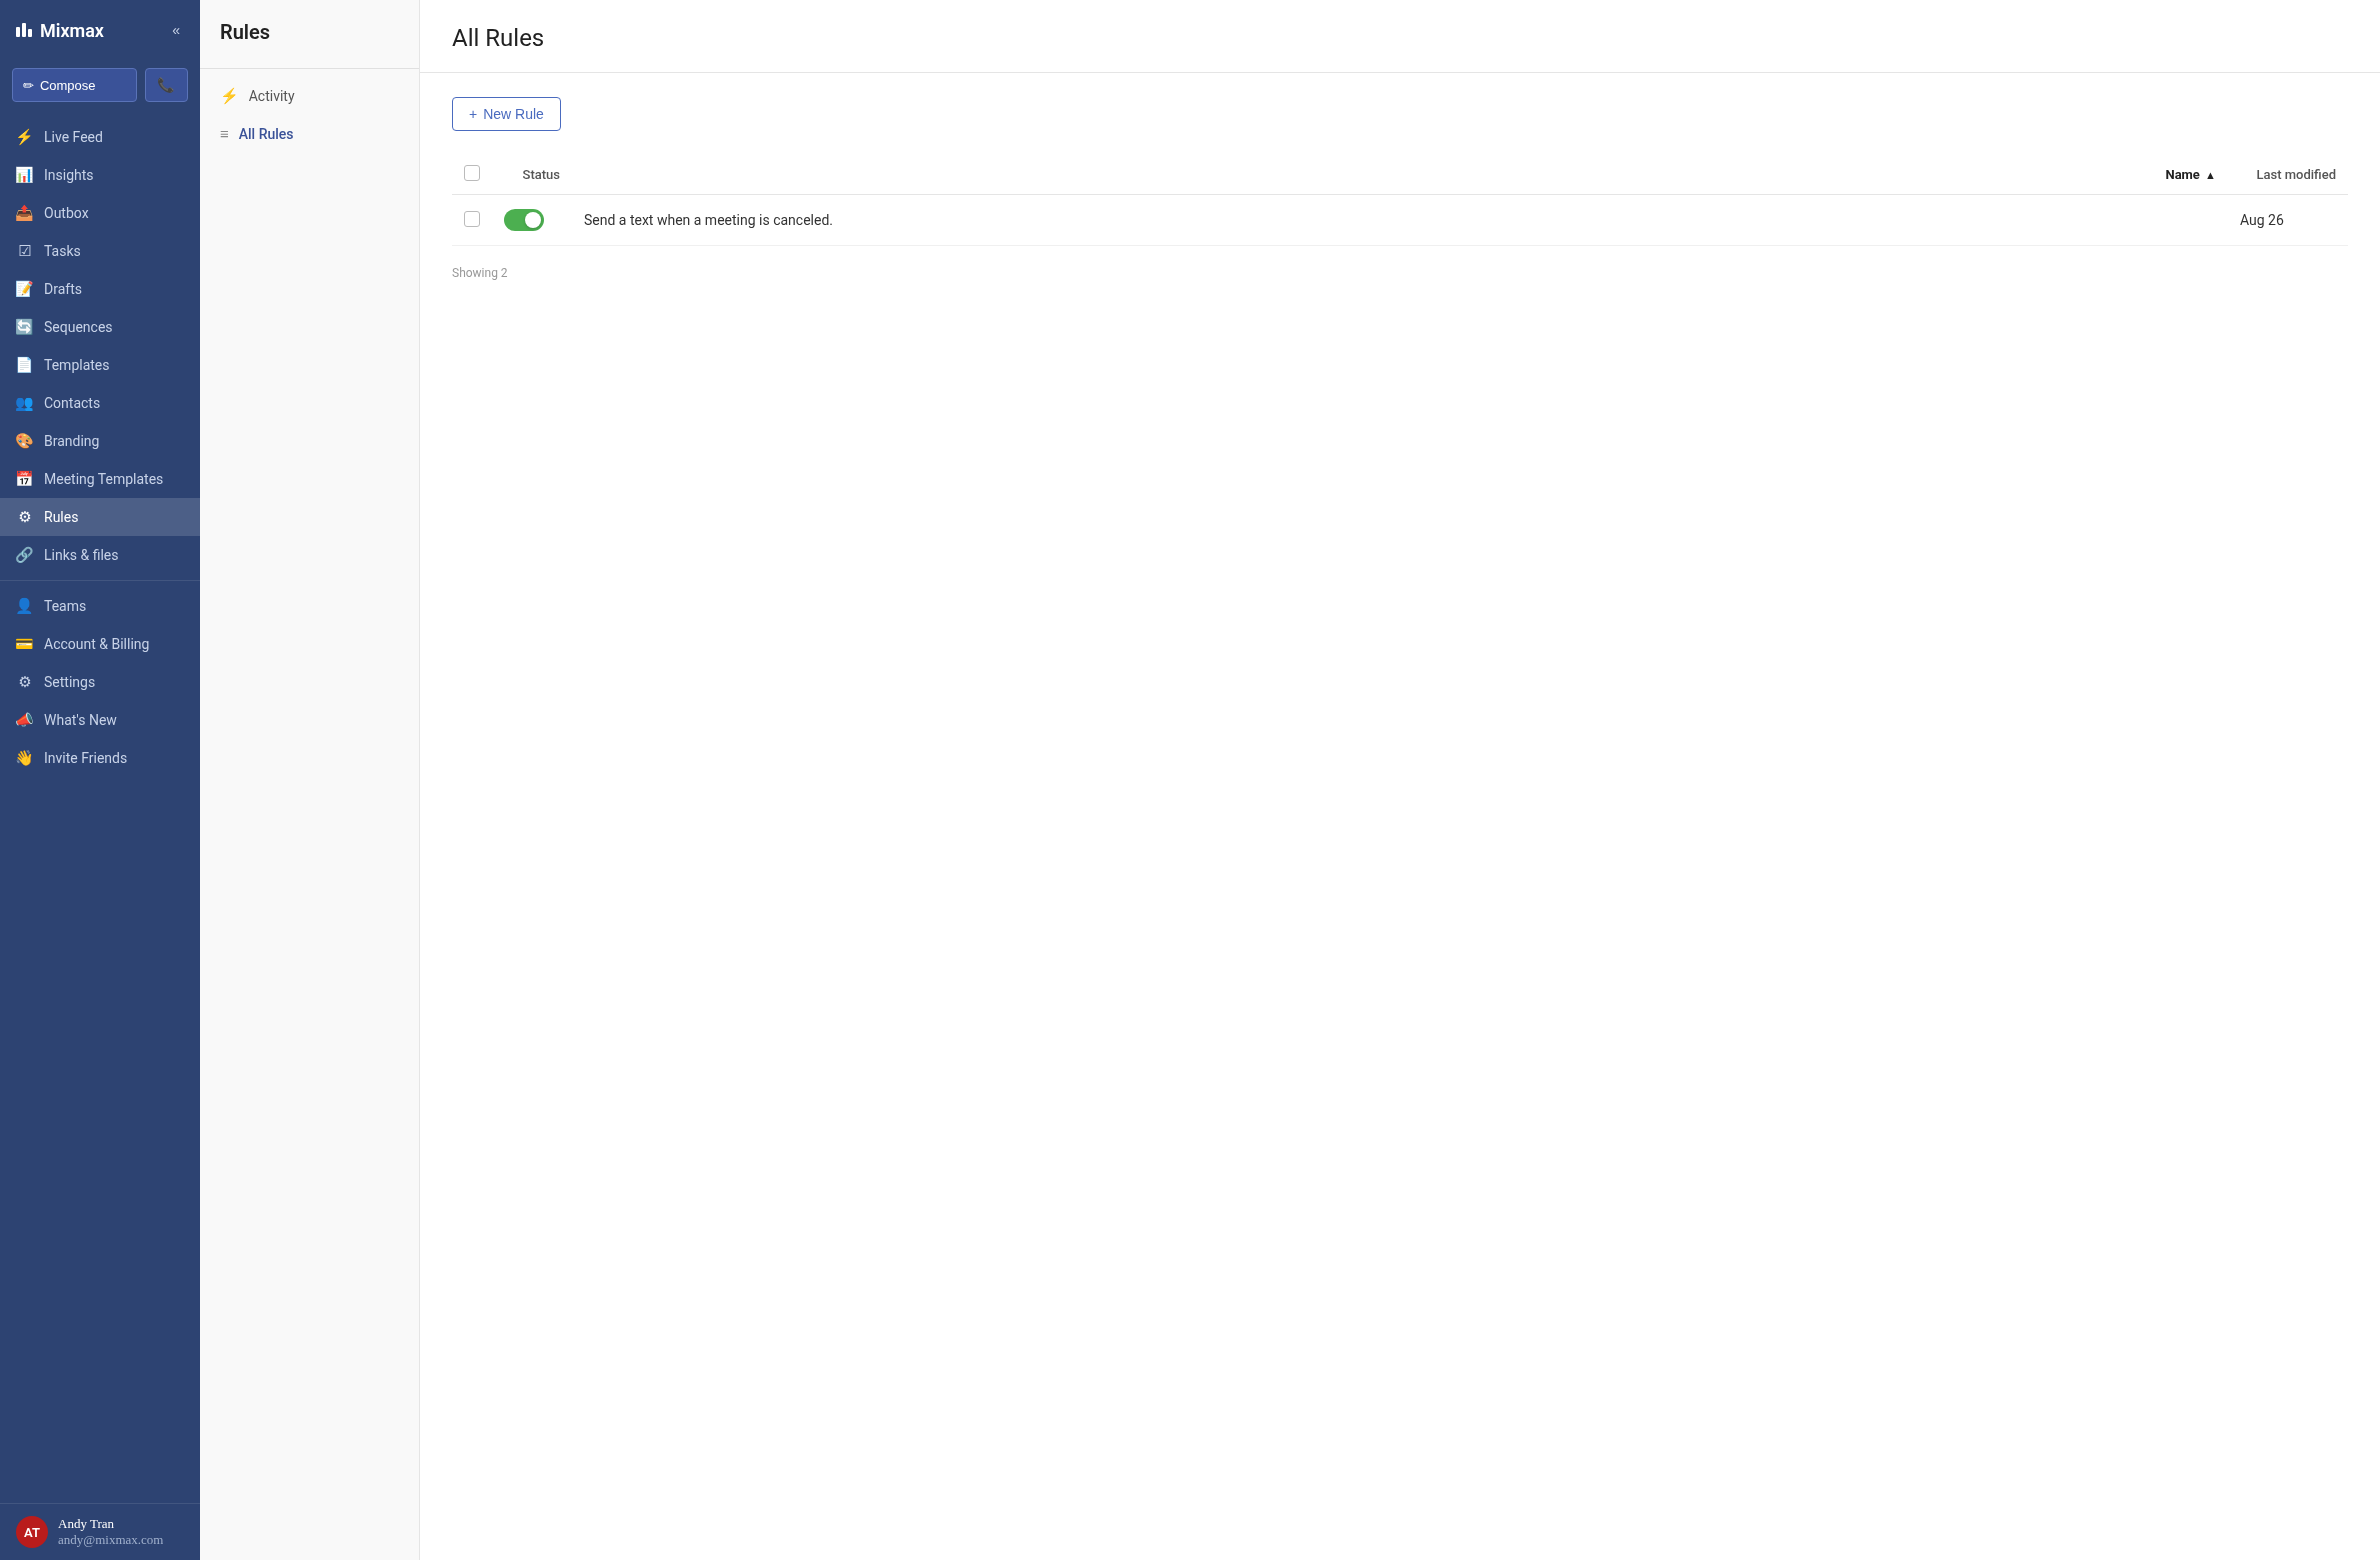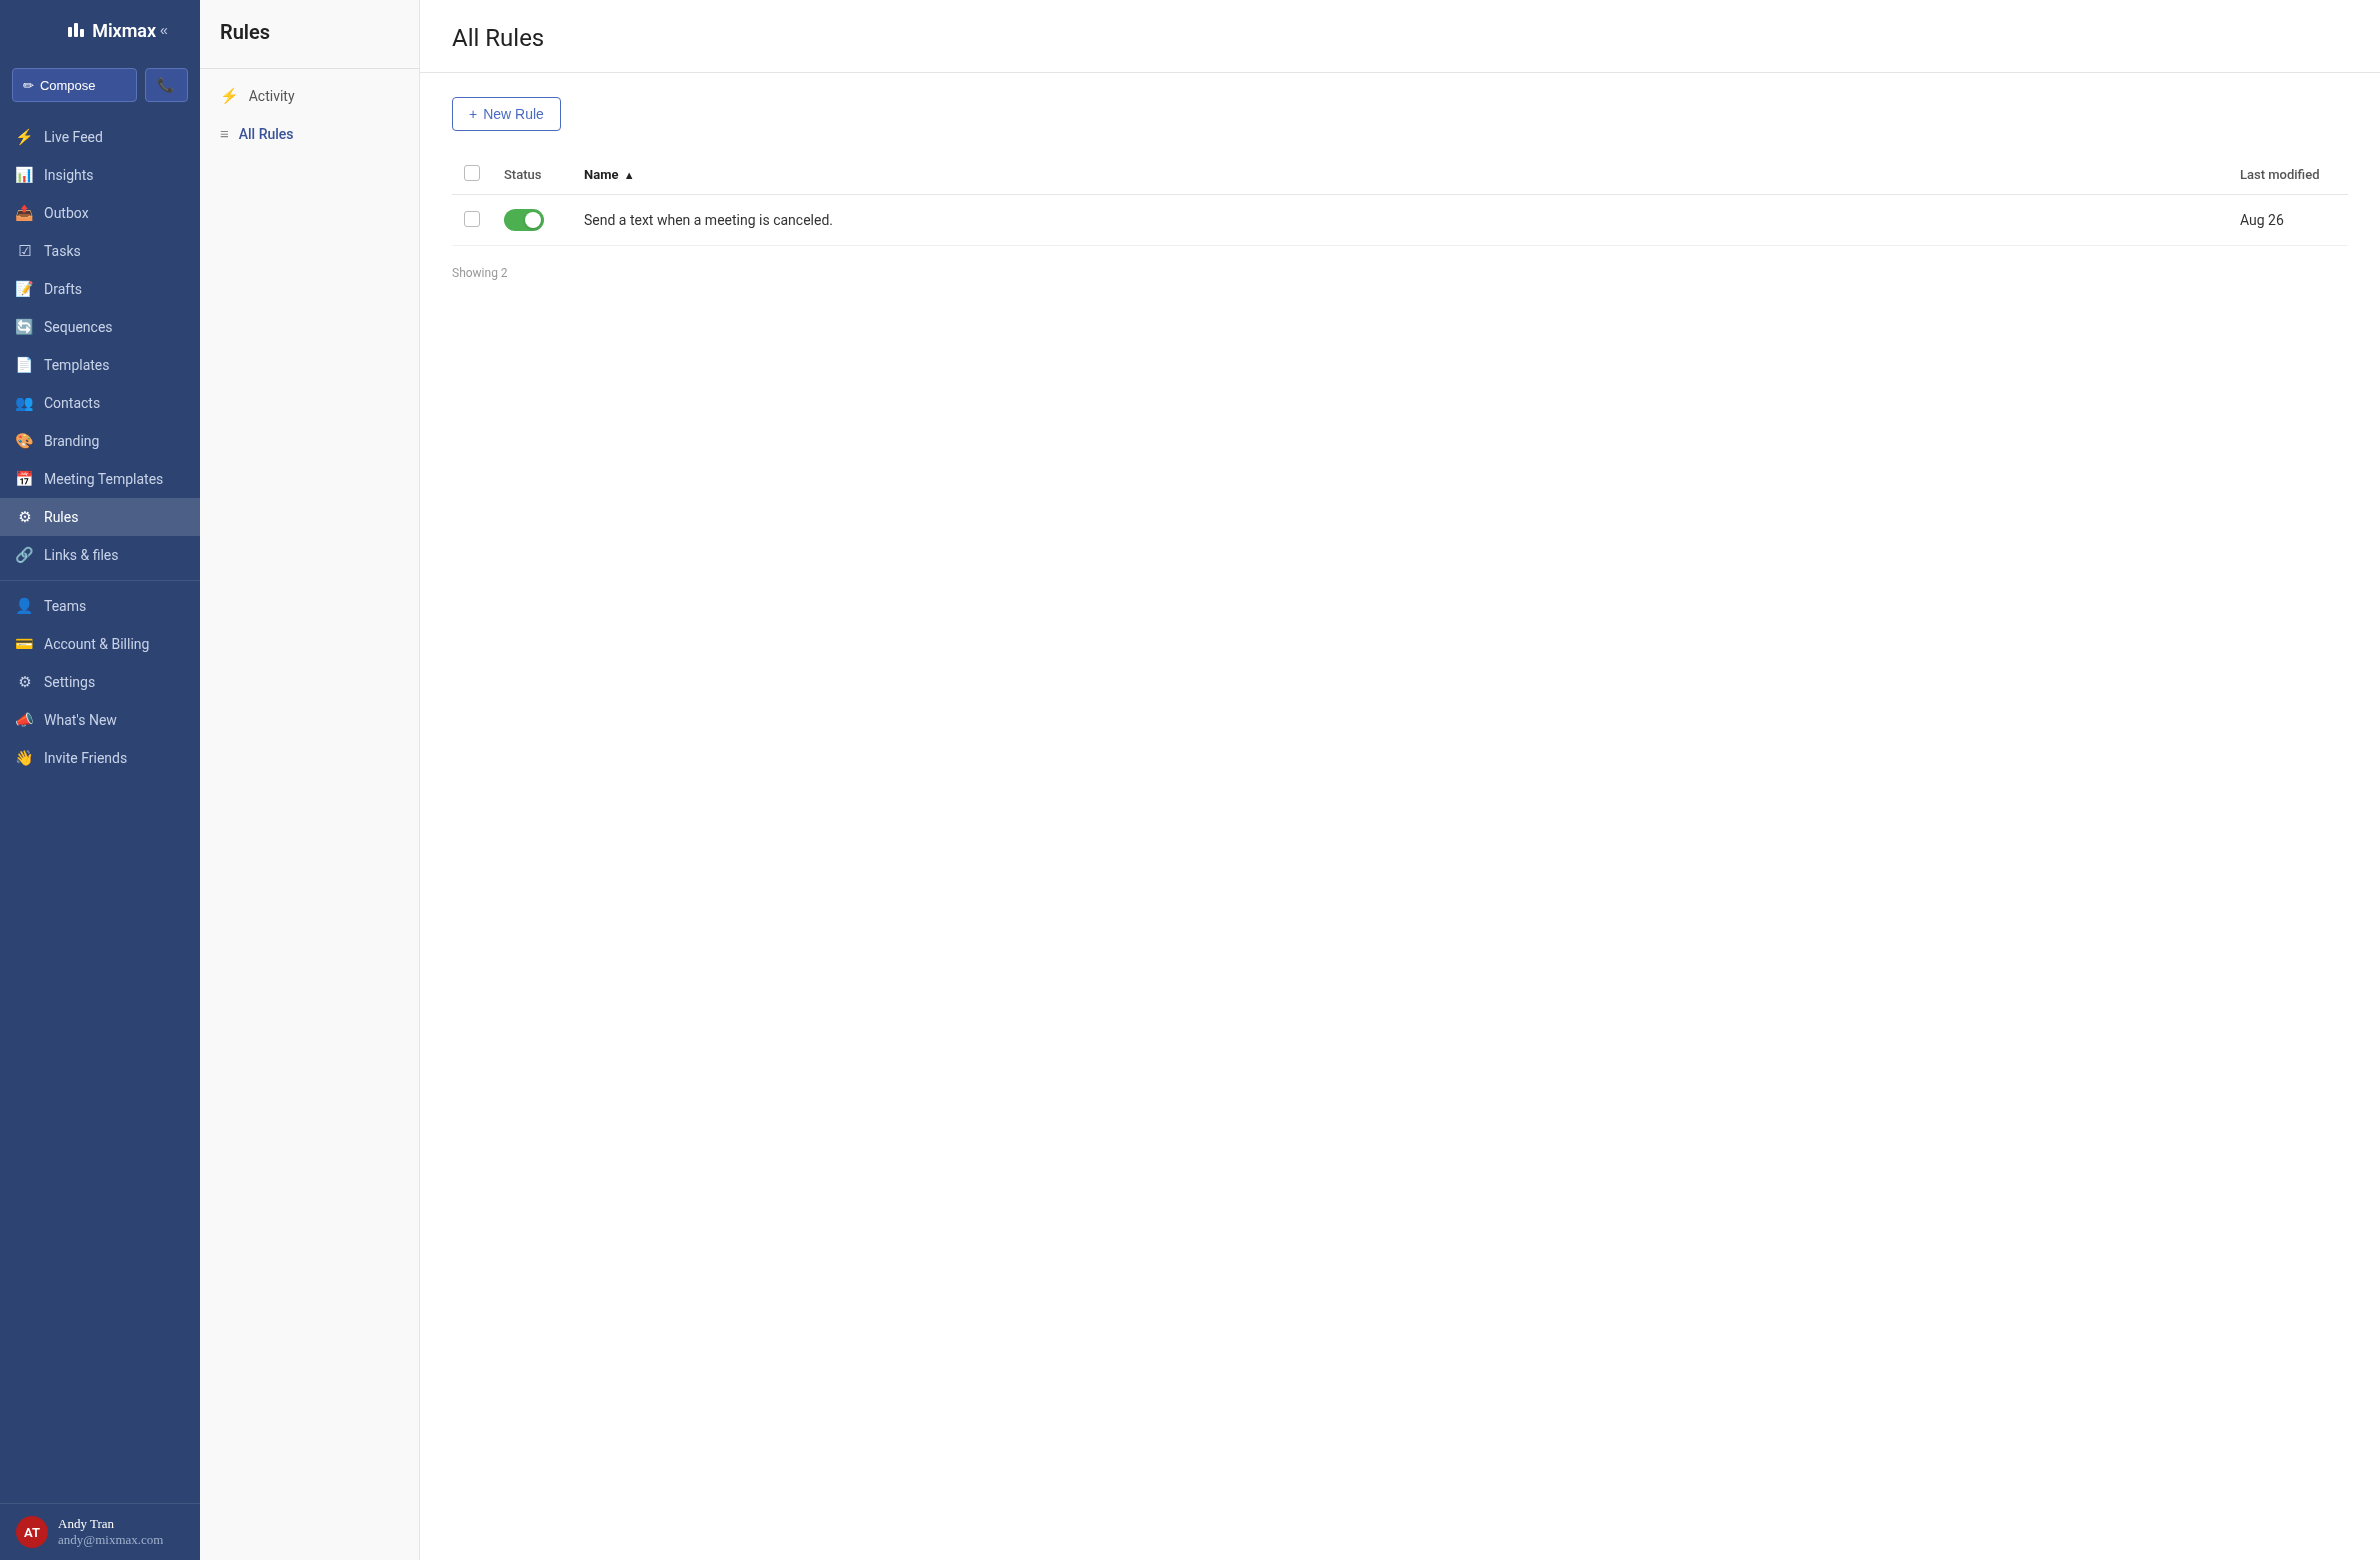--- a/index.html
+++ b/index.html
@@ -12,24 +12,23 @@
       background: #2d4372;
       color: #c8d3e8;
       display: flex;
       flex-direction: column;
       height: 100vh;
       overflow-y: auto;
     }
     .sidebar-header {
       display: flex;
       align-items: center;
-      justify-content: center;
+      justify-content: space-between;
       padding: 18px 16px;
       color: #fff;
-      margin-left: 40px;
     }
     .sidebar-logo {
       display: flex;
       align-items: center;
       gap: 8px;
       font-size: 18px;
       font-weight: 600;
       color: #fff;
     }
     .logo-icon {
@@ -201,21 +200,21 @@
       cursor: pointer;
       margin-bottom: 24px;
     }
 
     
     .rules-table {
       width: 100%;
       border-collapse: collapse;
     }
     .rules-table th {
-      text-align: left;
+      text-align: right;
       padding: 10px 12px;
       font-size: 13px;
       color: #555;
       font-weight: 500;
       border-bottom: 1px solid #e5e5e5;
     }
     .rules-table th.name-col {
       font-weight: 700;
       color: #222;
     }

